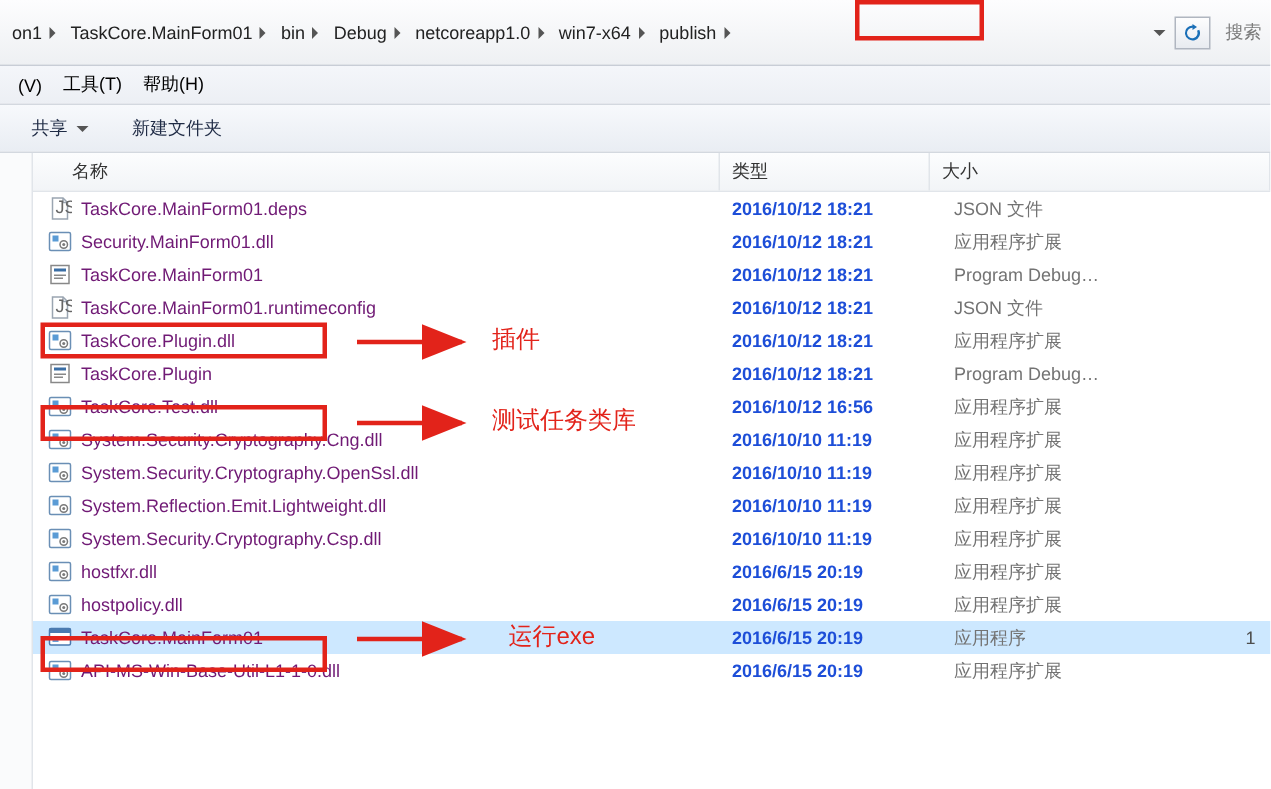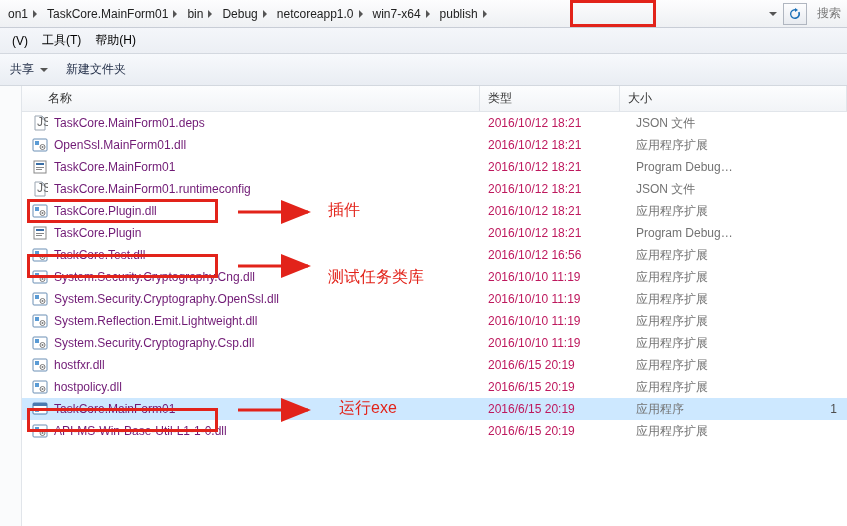--- a/index.html
+++ b/index.html
@@ -1,49 +1,49 @@
 <!DOCTYPE html>
 <html><head>
 <meta charset="utf-8">
 <style>
 * { margin: 0; padding: 0; box-sizing: border-box; font-family: "Microsoft YaHei", "Segoe UI", sans-serif; font-size: 12px; }
 body { background: #fff; width: 847px; height: 526px; overflow: hidden; position: relative; }
 
-.breadcrumb { height: 28px; background: linear-gradient(#fdfdfe,#eef0f3); border-bottom: 1px solid #c8cdd6; display: flex; align-items: center; padding: 0 2px; }
+.breadcrumb { height: 44px; background: linear-gradient(#fdfdfe,#eef0f3); border-bottom: 1px solid #c8cdd6; display: flex; align-items: center; padding: 0 2px; }
 .bc-item { display: flex; align-items: center; height: 22px; padding: 0 4px 0 6px; cursor: pointer; color: #222; }
 .bc-arrow { width: 0; height: 0; border-left: 4px solid #555; border-top: 4px solid transparent; border-bottom: 4px solid transparent; margin-left: 5px; }
 .bc-spacer { flex: 1; }
 .bc-drop { width: 0; height: 0; border-top: 4px solid #555; border-left: 4px solid transparent; border-right: 4px solid transparent; margin: 0 6px; cursor: pointer; }
 .bc-refresh { width: 24px; height: 22px; border: 1px solid #b0b6c0; background: linear-gradient(#fdfdfe,#e8ebf0); display: flex; align-items: center; justify-content: center; color: #1a6fb7; cursor: pointer; margin-right: 4px; }
 .bc-search { width: 34px; color: #7a7a7a; padding-left: 6px; }
 
 .menubar { height: 26px; background: linear-gradient(#f4f6fa,#eceff4); border-bottom: 1px solid #d3d8df; display: flex; align-items: center; padding: 0 6px; gap: 2px; }
 .menu-item { padding: 3px 6px; cursor: pointer; }
 
 .toolbar { height: 32px; background: linear-gradient(#f7f9fc,#e9edf3); border-bottom: 1px solid #d3d8df; display: flex; align-items: center; padding: 0 10px; gap: 18px; }
-.tool-btn { display: flex; align-items: center; gap: 4px; cursor: pointer; color: #1f2b45; }
+.tool-btn { display: flex; align-items: center; gap: 4px; cursor: pointer; color: #1f2b45; margin-left: 11px; }
 .tool-btn .dd { width: 0; height: 0; border-top: 4px solid #555; border-left: 4px solid transparent; border-right: 4px solid transparent; margin-left: 2px; }
 
 .content { display: flex; height: calc(526px - 28px - 26px - 32px); }
 .navpane { width: 22px; border-right: 1px solid #e1e5ea; background: #fafbfc; }
 
 .filelist { flex: 1; position: relative; }
 .header-row { display: flex; height: 26px; border-bottom: 1px solid #e1e5ea; background: linear-gradient(#fcfdfe,#f2f4f7); }
 .hcell { display: flex; align-items: center; padding: 0 8px; border-right: 1px solid #e1e5ea; color: #333; cursor: pointer; }
 .col-name { width: 458px; padding-left: 26px; }
 .col-date { width: 148px; }
 .col-type { width: 140px; }
 .col-size { flex: 1; }
 
 .rows { }
 .row { display: flex; height: 22px; align-items: center; }
 .row.selected { background: #cde8ff; }
 .cell { padding: 0 8px; white-space: nowrap; overflow: hidden; text-overflow: clip; color: #701a75; }
 .cell-name { width: 458px; display: flex; align-items: center; gap: 6px; padding-left: 10px; }
-.cell-date { width: 148px; color: #be185d; }
+.cell-date { width: 148px; color: #1d4ed8; font-weight: bold; }
 .cell-type { width: 140px; color: #737373; }
 .cell-size { flex: 1; text-align: right; color: #4d4d4d; padding-right: 10px; }
 
 .ico { width: 16px; height: 16px; flex-shrink: 0; display: inline-flex; align-items: center; justify-content: center; }
 .ico svg { width: 16px; height: 16px; }
 
 .highlight-box { position: absolute; border: 3px solid #e2231a; pointer-events: none; }
 .arrow-annot { position: absolute; pointer-events: none; }
 .arrow-annot svg { overflow: visible; }
 .annot-label { position: absolute; color: #e2231a; font-size: 16px; font-weight: 500; pointer-events: none; }
@@ -136,21 +136,21 @@
         <div class="row">
           <div class="cell cell-name">
             <span class="ico">
               <svg viewBox="0 0 16 16">
                 <rect x="1" y="2" width="14" height="12" rx="1" fill="#fff" stroke="#6a8fb5"></rect>
                 <rect x="3" y="4" width="4" height="4" fill="#5a9bd5"></rect>
                 <circle cx="10.5" cy="10" r="2.5" fill="none" stroke="#7a7a7a" stroke-width="1"></circle>
                 <circle cx="10.5" cy="10" r="1" fill="#7a7a7a"></circle>
               </svg>
             </span>
-            <span>OpenSsl.MainForm01.dll</span>
+            <span>Security.MainForm01.dll</span>
           </div>
           <div class="cell cell-date">2016/10/12 18:21</div>
           <div class="cell cell-type">应用程序扩展</div>
           <div class="cell cell-size"></div>
         </div>
         <div class="row">
           <div class="cell cell-name">
             <span class="ico">
               <svg viewBox="0 0 16 16">
                 <rect x="2" y="2" width="12" height="12" fill="#fff" stroke="#888"></rect>
@@ -376,21 +376,21 @@
     <div class="arrow-annot" style="left:216px;top:170px;">
       <svg width="80" height="20">
           <defs>
             <marker id="ah2" markerWidth="10" markerHeight="8" refX="9" refY="4" orient="auto">
               <path d="M0,0 L10,4 L0,8 z" fill="#e2231a"></path>
             </marker>
           </defs>
           <line x1="0" y1="10" x2="70" y2="10" stroke="#e2231a" stroke-width="3" marker-end="url(#ah2)"></line>
         </svg>
     </div>
-    <div class="annot-label" style="left:306px;top:181px;">测试任务类库</div>
+    <div class="annot-label" style="left:306px;top:168px;">测试任务类库</div>
 
     <div class="arrow-annot" style="left:216px;top:314px;">
       <svg width="80" height="20">
           <defs>
             <marker id="ah3" markerWidth="10" markerHeight="8" refX="9" refY="4" orient="auto">
               <path d="M0,0 L10,4 L0,8 z" fill="#e2231a"></path>
             </marker>
           </defs>
           <line x1="0" y1="10" x2="70" y2="10" stroke="#e2231a" stroke-width="3" marker-end="url(#ah3)"></line>
         </svg>

